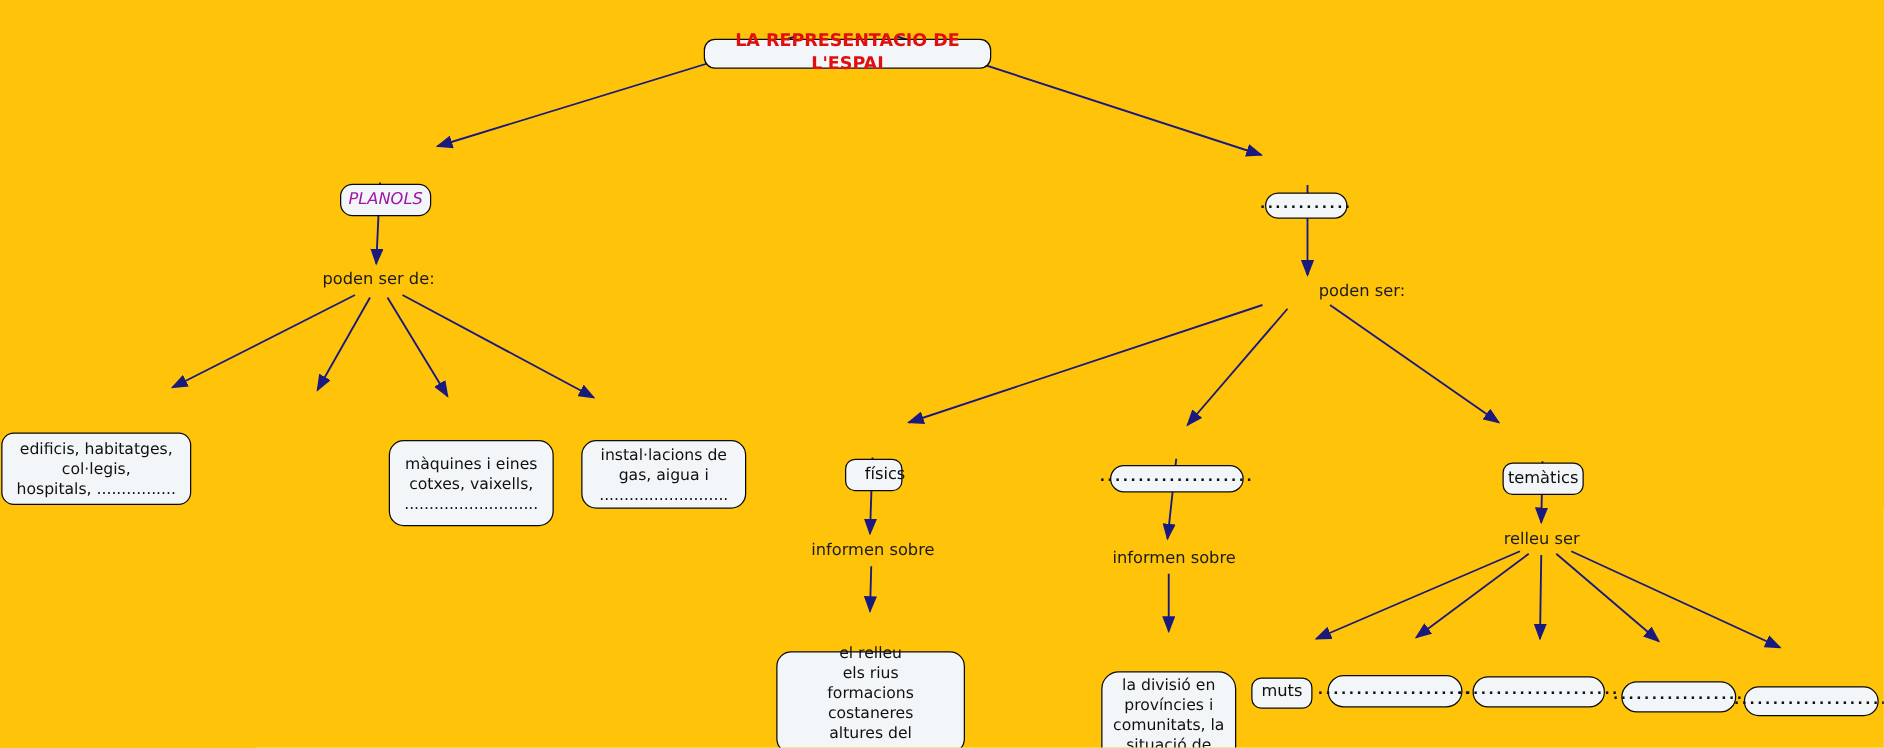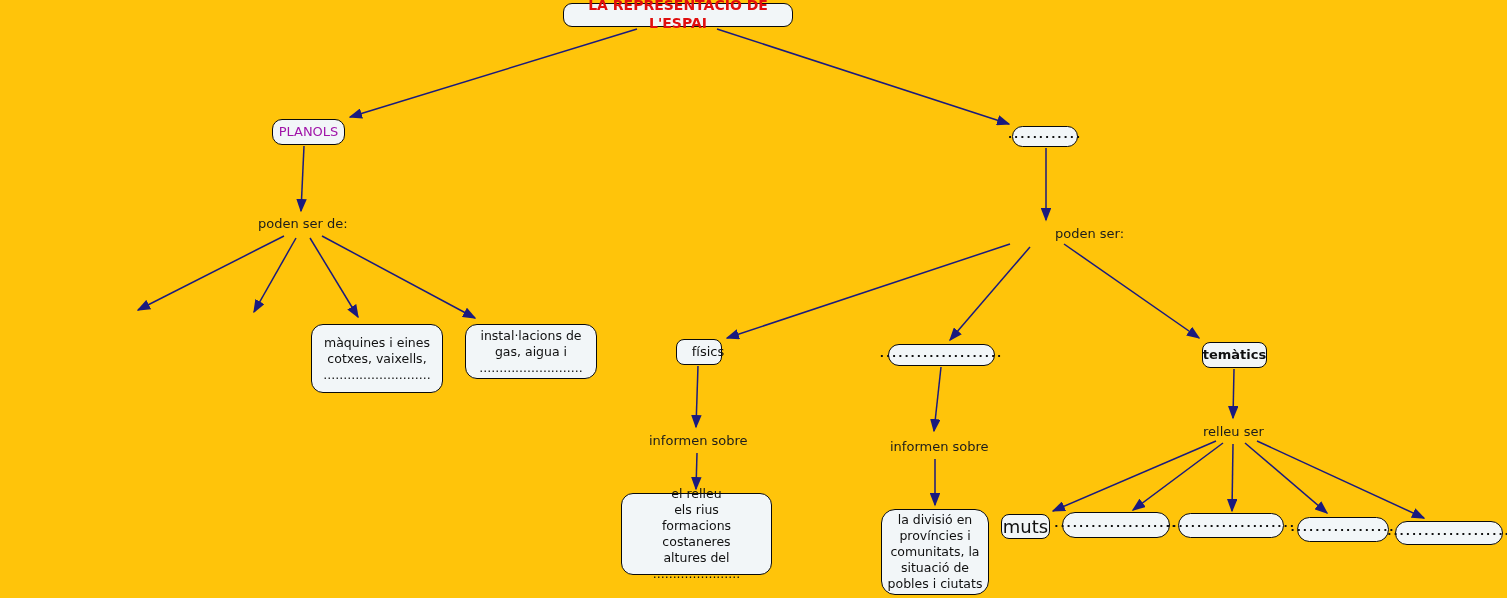--- a/index.html
+++ b/index.html
@@ -25,41 +25,42 @@
     box-sizing:border-box;
     background:var(--node_fill);
     border:1.5px solid var(--node_border);
     display:flex;align-items:center;justify-content:center;
     text-align:center;
     white-space:pre-line;
     font-size:12.5px;
     line-height:1.28;
     color:var(--text);
     padding:2px 5px;
+    margin-top:28px;
   }
   .label{
     position:absolute;
     font-size:13px;
     color:#1c1c1c;
     white-space:nowrap;
   }
   .dots{letter-spacing:2px;font-weight:bold;font-size:11px;padding-top:0;}
   #n-title{left:563px;top:3px;width:230px;height:24px;border-radius:9px;font-weight:bold;font-size:14px;color:var(--title_text);}
-  #n-planols{left:272px;top:119px;width:73px;height:26px;border-radius:10px;font-size:13px;color:var(--planols_text);}
+  #n-planols{left:272px;top:119px;width:73px;height:26px;border-radius:10px;font-style:italic;font-size:13px;color:var(--planols_text);}
   #n-mapes{left:1012px;top:126px;width:66px;height:21px;border-radius:11px;}
   #n-edificis{left:1px;top:318px;width:152px;height:58px;border-radius:10px;}
   #n-pobles{left:168px;top:320px;width:122px;height:55px;border-radius:12px;}
   #n-maquines{left:311px;top:324px;width:132px;height:69px;border-radius:12px;}
   #n-installacions{left:465px;top:324px;width:132px;height:55px;border-radius:12px;}
   #n-fisics{left:676px;top:339px;width:46px;height:26px;border-radius:8px;font-size:13px;padding-left:23px;}
   #n-politics{left:888px;top:344px;width:107px;height:22px;border-radius:11px;}
-  #n-tematics{left:1202px;top:342px;width:65px;height:26px;border-radius:8px;font-size:13px;font-weight:bold;}
+  #n-tematics{left:1202px;top:342px;width:65px;height:26px;border-radius:8px;font-size:13px;}
   #n-relleu{left:621px;top:493px;width:151px;height:82px;border-radius:12px;}
   #n-divisio{left:881px;top:509px;width:108px;height:86px;border-radius:14px;}
-  #n-muts{left:1001px;top:514px;width:49px;height:25px;border-radius:8px;font-size:18px;}
+  #n-muts{left:1001px;top:514px;width:49px;height:25px;border-radius:8px;font-size:13px;}
   #n-blank1{left:1062px;top:512px;width:108px;height:26px;border-radius:13px;}
   #n-blank2{left:1178px;top:513px;width:106px;height:25px;border-radius:13px;}
   #n-blank3{left:1297px;top:517px;width:92px;height:25px;border-radius:13px;}
   #n-blank4{left:1395px;top:521px;width:108px;height:24px;border-radius:12px;}
   #l-poden-ser-de{left:258px;top:216px;}
   #l-poden-ser-tipus{left:1015px;top:226px;margin-left:40px;}
   #l-informen-fisics{left:649px;top:433px;}
   #l-informen-politics{left:890px;top:439px;}
   #l-poden-ser-tematics{left:1203px;top:424px;}
 </style>
@@ -96,20 +97,23 @@
       <line x1="1233" y1="444" x2="1232" y2="511"></line>
       <line x1="1245" y1="443" x2="1327" y2="513"></line>
       <line x1="1257" y1="441" x2="1424" y2="518"></line>
     </g>
   </svg>
 
   <div class="node" id="n-title">LA REPRESENTACIO DE L'ESPAI</div>
   <div class="node" id="n-planols">PLANOLS</div>
   <div class="node dots" id="n-mapes">............</div>
 
+  <div class="node" id="n-edificis">edificis, habitatges,
+col·legis,
+hospitals, ................</div>
   <div class="node" id="n-maquines">màquines i eines
 cotxes, vaixells,
 ...........................</div>
   <div class="node" id="n-installacions">instal·lacions de
 gas, aigua i
 ..........................</div>
 
   <div class="node" id="n-fisics">físics</div>
   <div class="node dots" id="n-politics">....................</div>
   <div class="node" id="n-tematics">temàtics</div>

